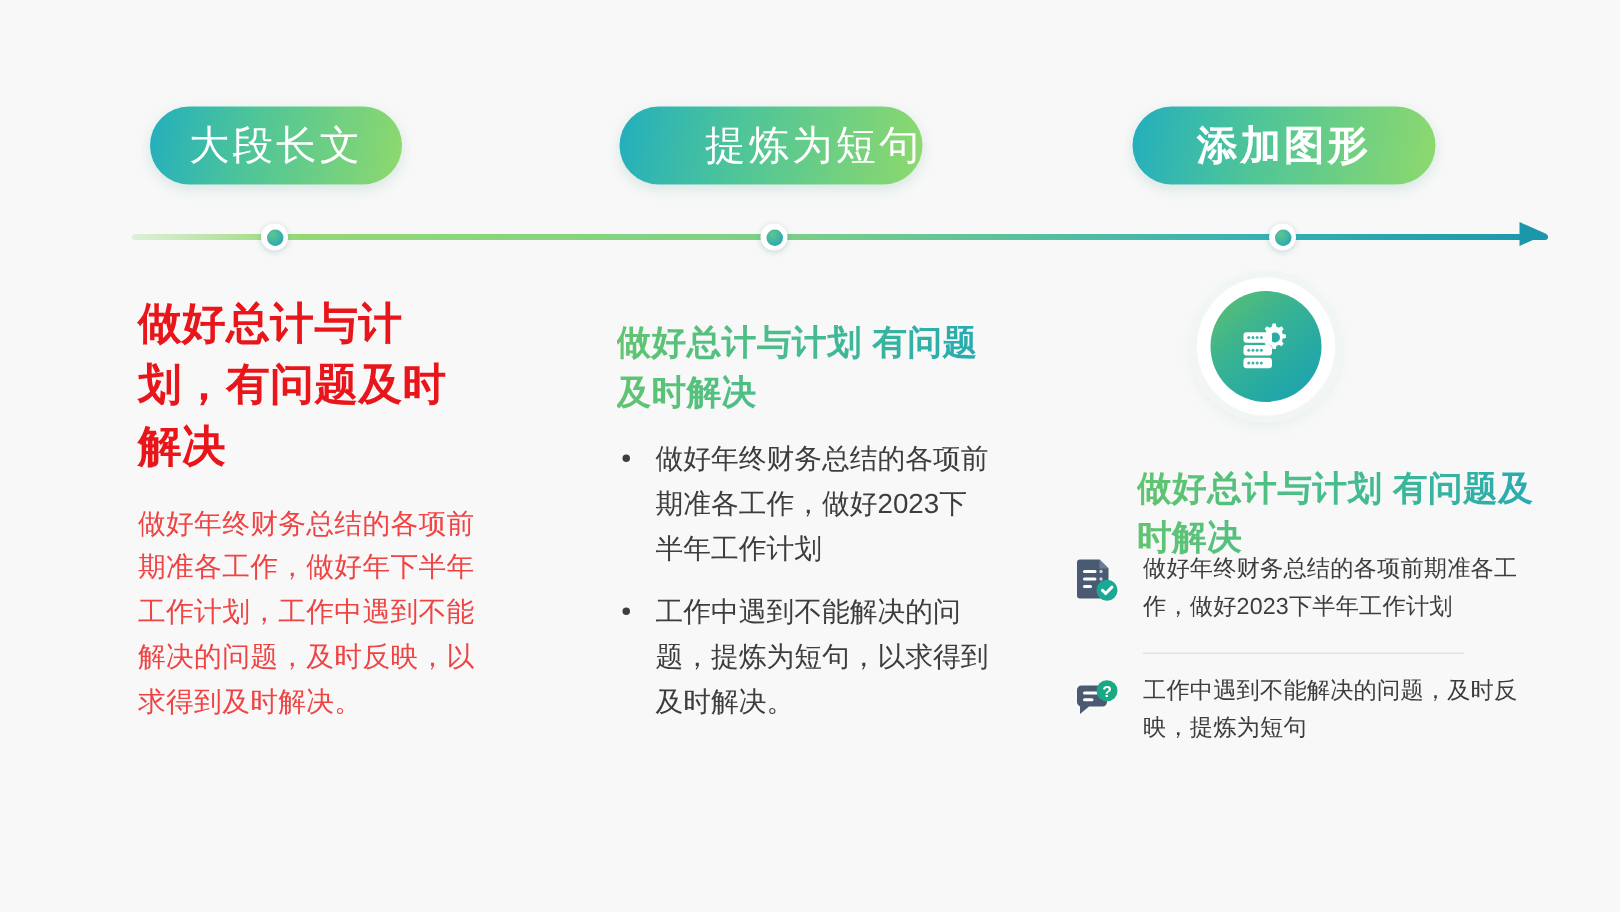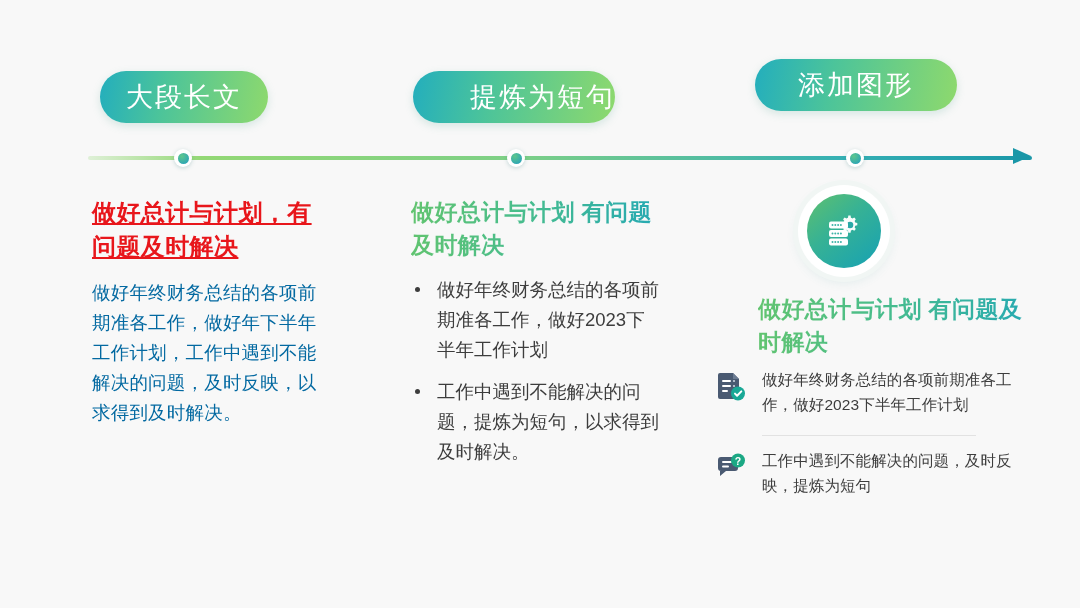--- a/index.html
+++ b/index.html
@@ -30,21 +30,21 @@
     justify-content: center;
     color: #ffffff;
     font-size: 27px;
     letter-spacing: 2px;
     background: linear-gradient(100deg, #23aebd 0%, #4cc49a 38%, #8ed96d 100%);
     box-shadow: 0 3px 9px rgba(90,170,150,0.22);
     white-space: nowrap;
   }
   .pill-1 { left: 100px; top: 71px; width: 168px; }
   .pill-2 { left: 413px; top: 71px; width: 202px; justify-content: flex-end; }
-  .pill-3 { left: 755px; top: 59px; width: 202px; }
+  .pill-3 { left: 755px; top: 71px; width: 202px; font-weight: bold; }
 
   
   .timeline {
     position: absolute;
     left: 88px;
     top: 154px;
     width: 945px;
     height: 8px;
   }
   .timeline-line {
@@ -90,43 +90,43 @@
   .dot-3 { left: 758px; }
 
   
   .col { position: absolute; }
   .col-1 { left: 92px; top: 196px; width: 232px; }
   .col-2 { left: 411px; top: 196px; width: 250px; }
   .col-3 { left: 710px; top: 185px; width: 330px; }
 
   .heading-red {
     color: #e8161b;
-    font-size: 24px;
+    font-size: 29px;
     font-weight: bold;
     line-height: 1.42;
     letter-spacing: 0.4px;
-    text-decoration: underline;
   }
 
   .heading-grad {
     font-size: 23px;
     font-weight: bold;
     line-height: 1.42;
     letter-spacing: 0.4px;
     background: linear-gradient(95deg, #62c46f 0%, #46bc8f 48%, #24a8b5 100%);
     -webkit-background-clip: text;
     background-clip: text;
     -webkit-text-fill-color: transparent;
     color: #3fb894;
     display: inline-block;
+    margin-top: 16px;
   }
 
   .body-text {
     margin-top: 14px;
-    color: #0369a1;
+    color: #ef4444;
     font-size: 18.5px;
     line-height: 1.62;
     letter-spacing: 0.2px;
   }
 
   
   .bullets { margin-top: 14px; list-style: none; }
   .bullet-item {
     position: relative;
     padding-left: 26px;

